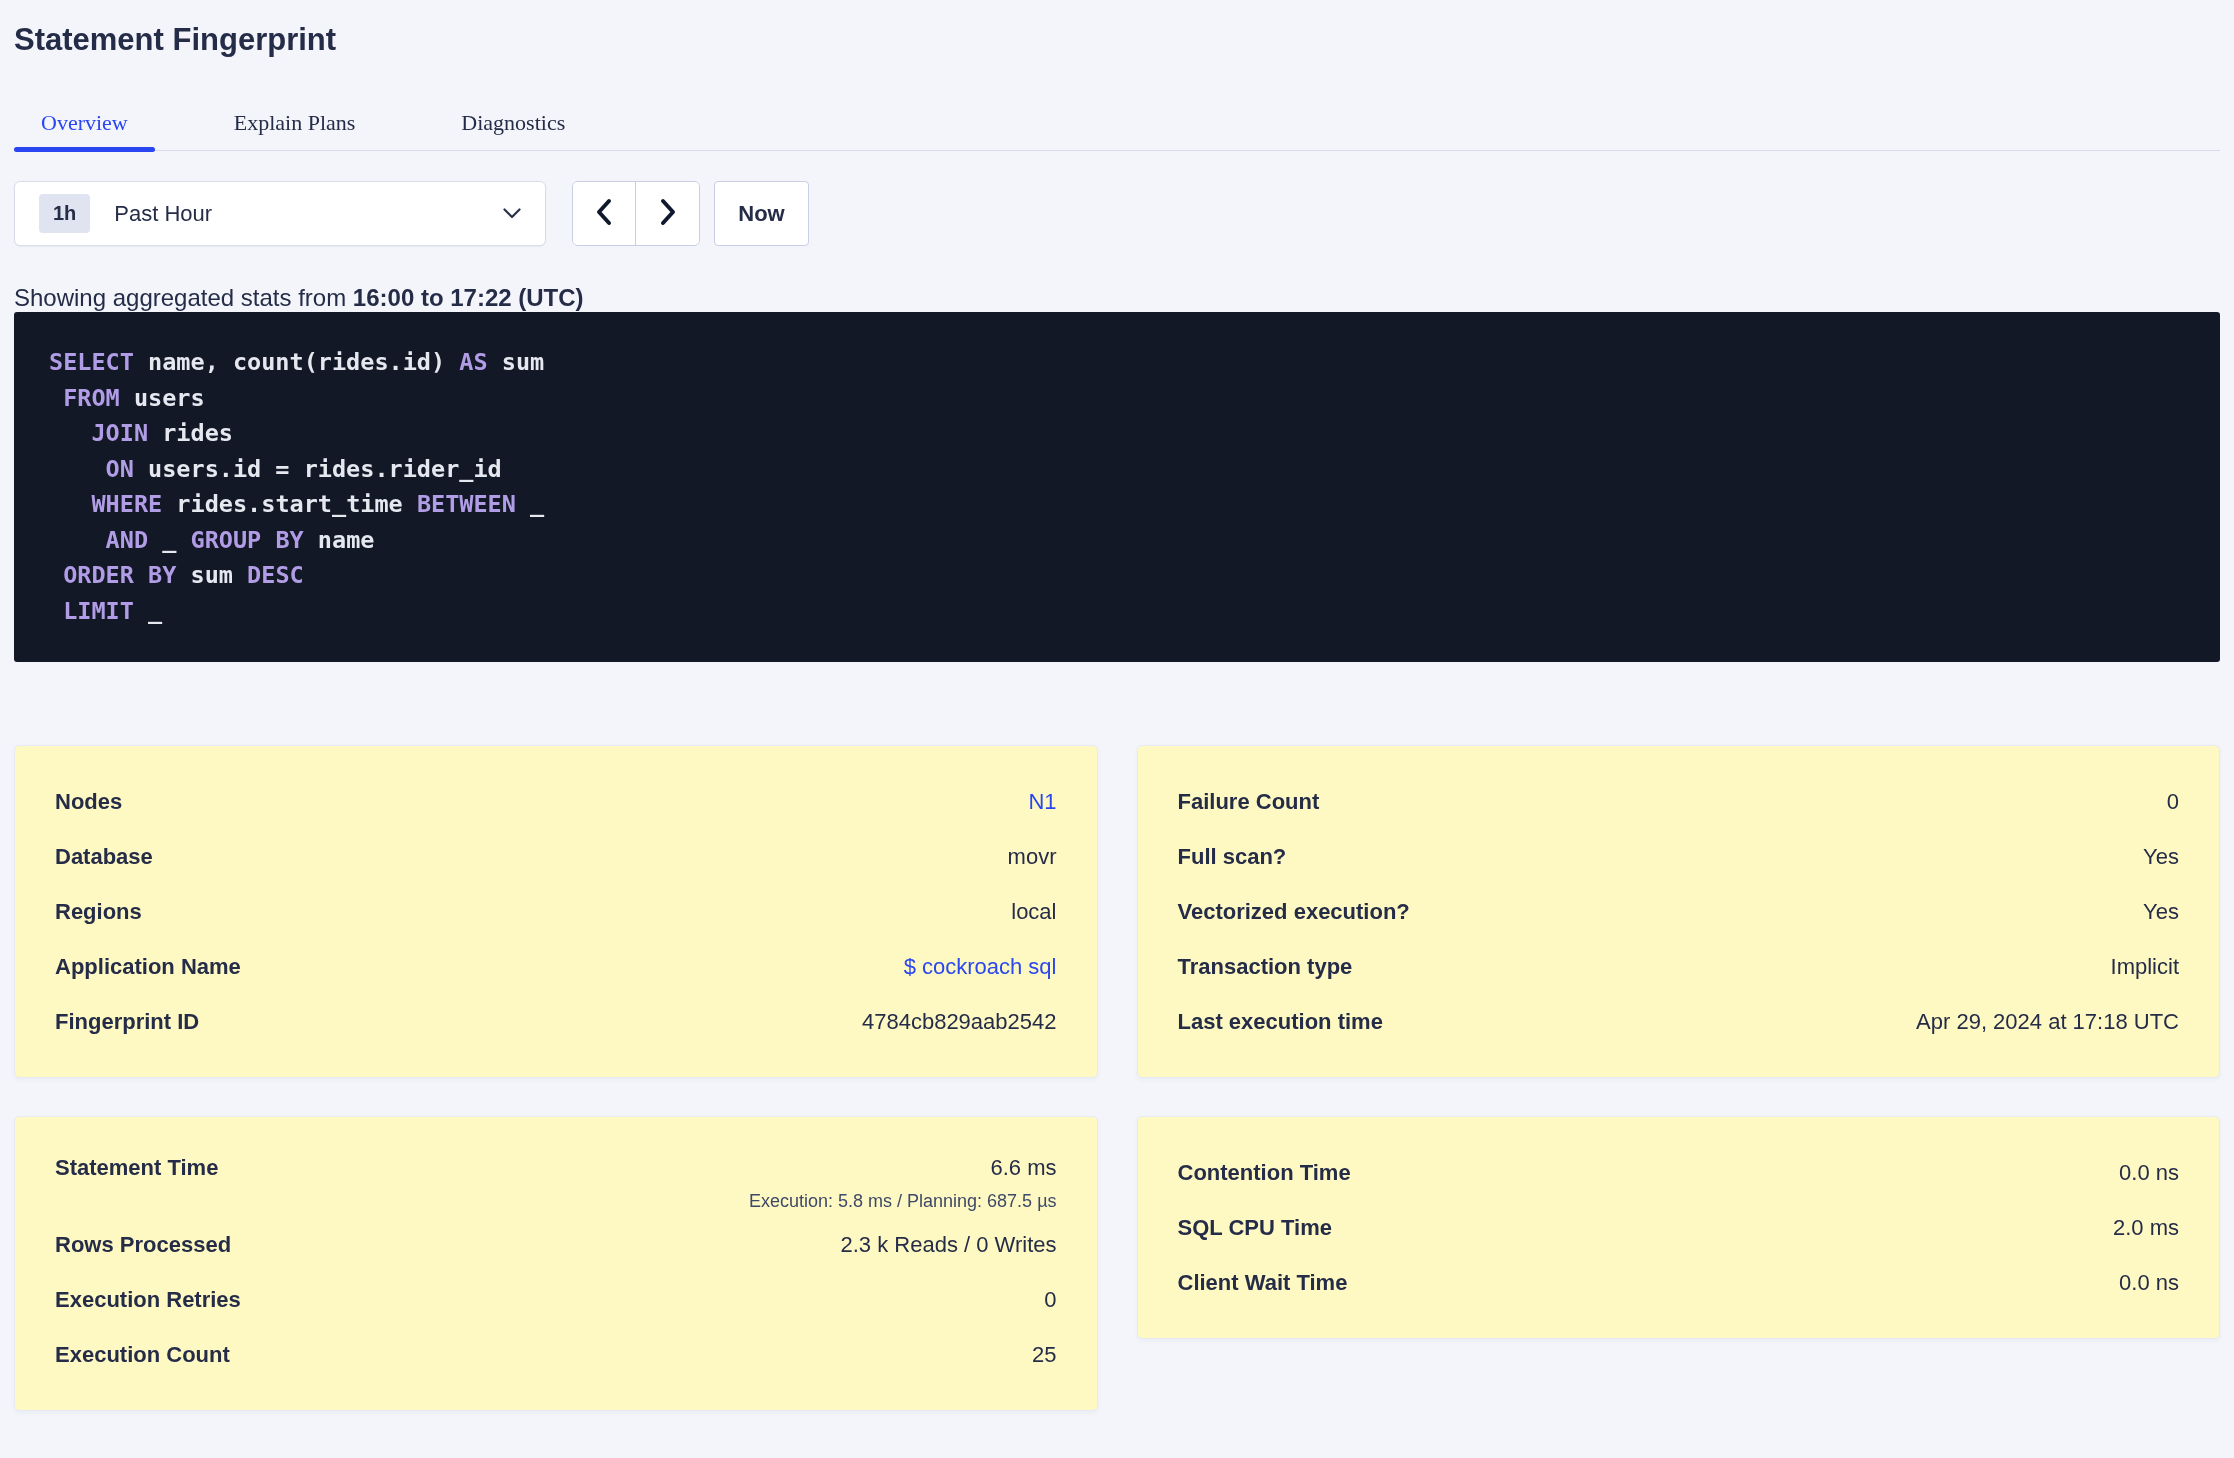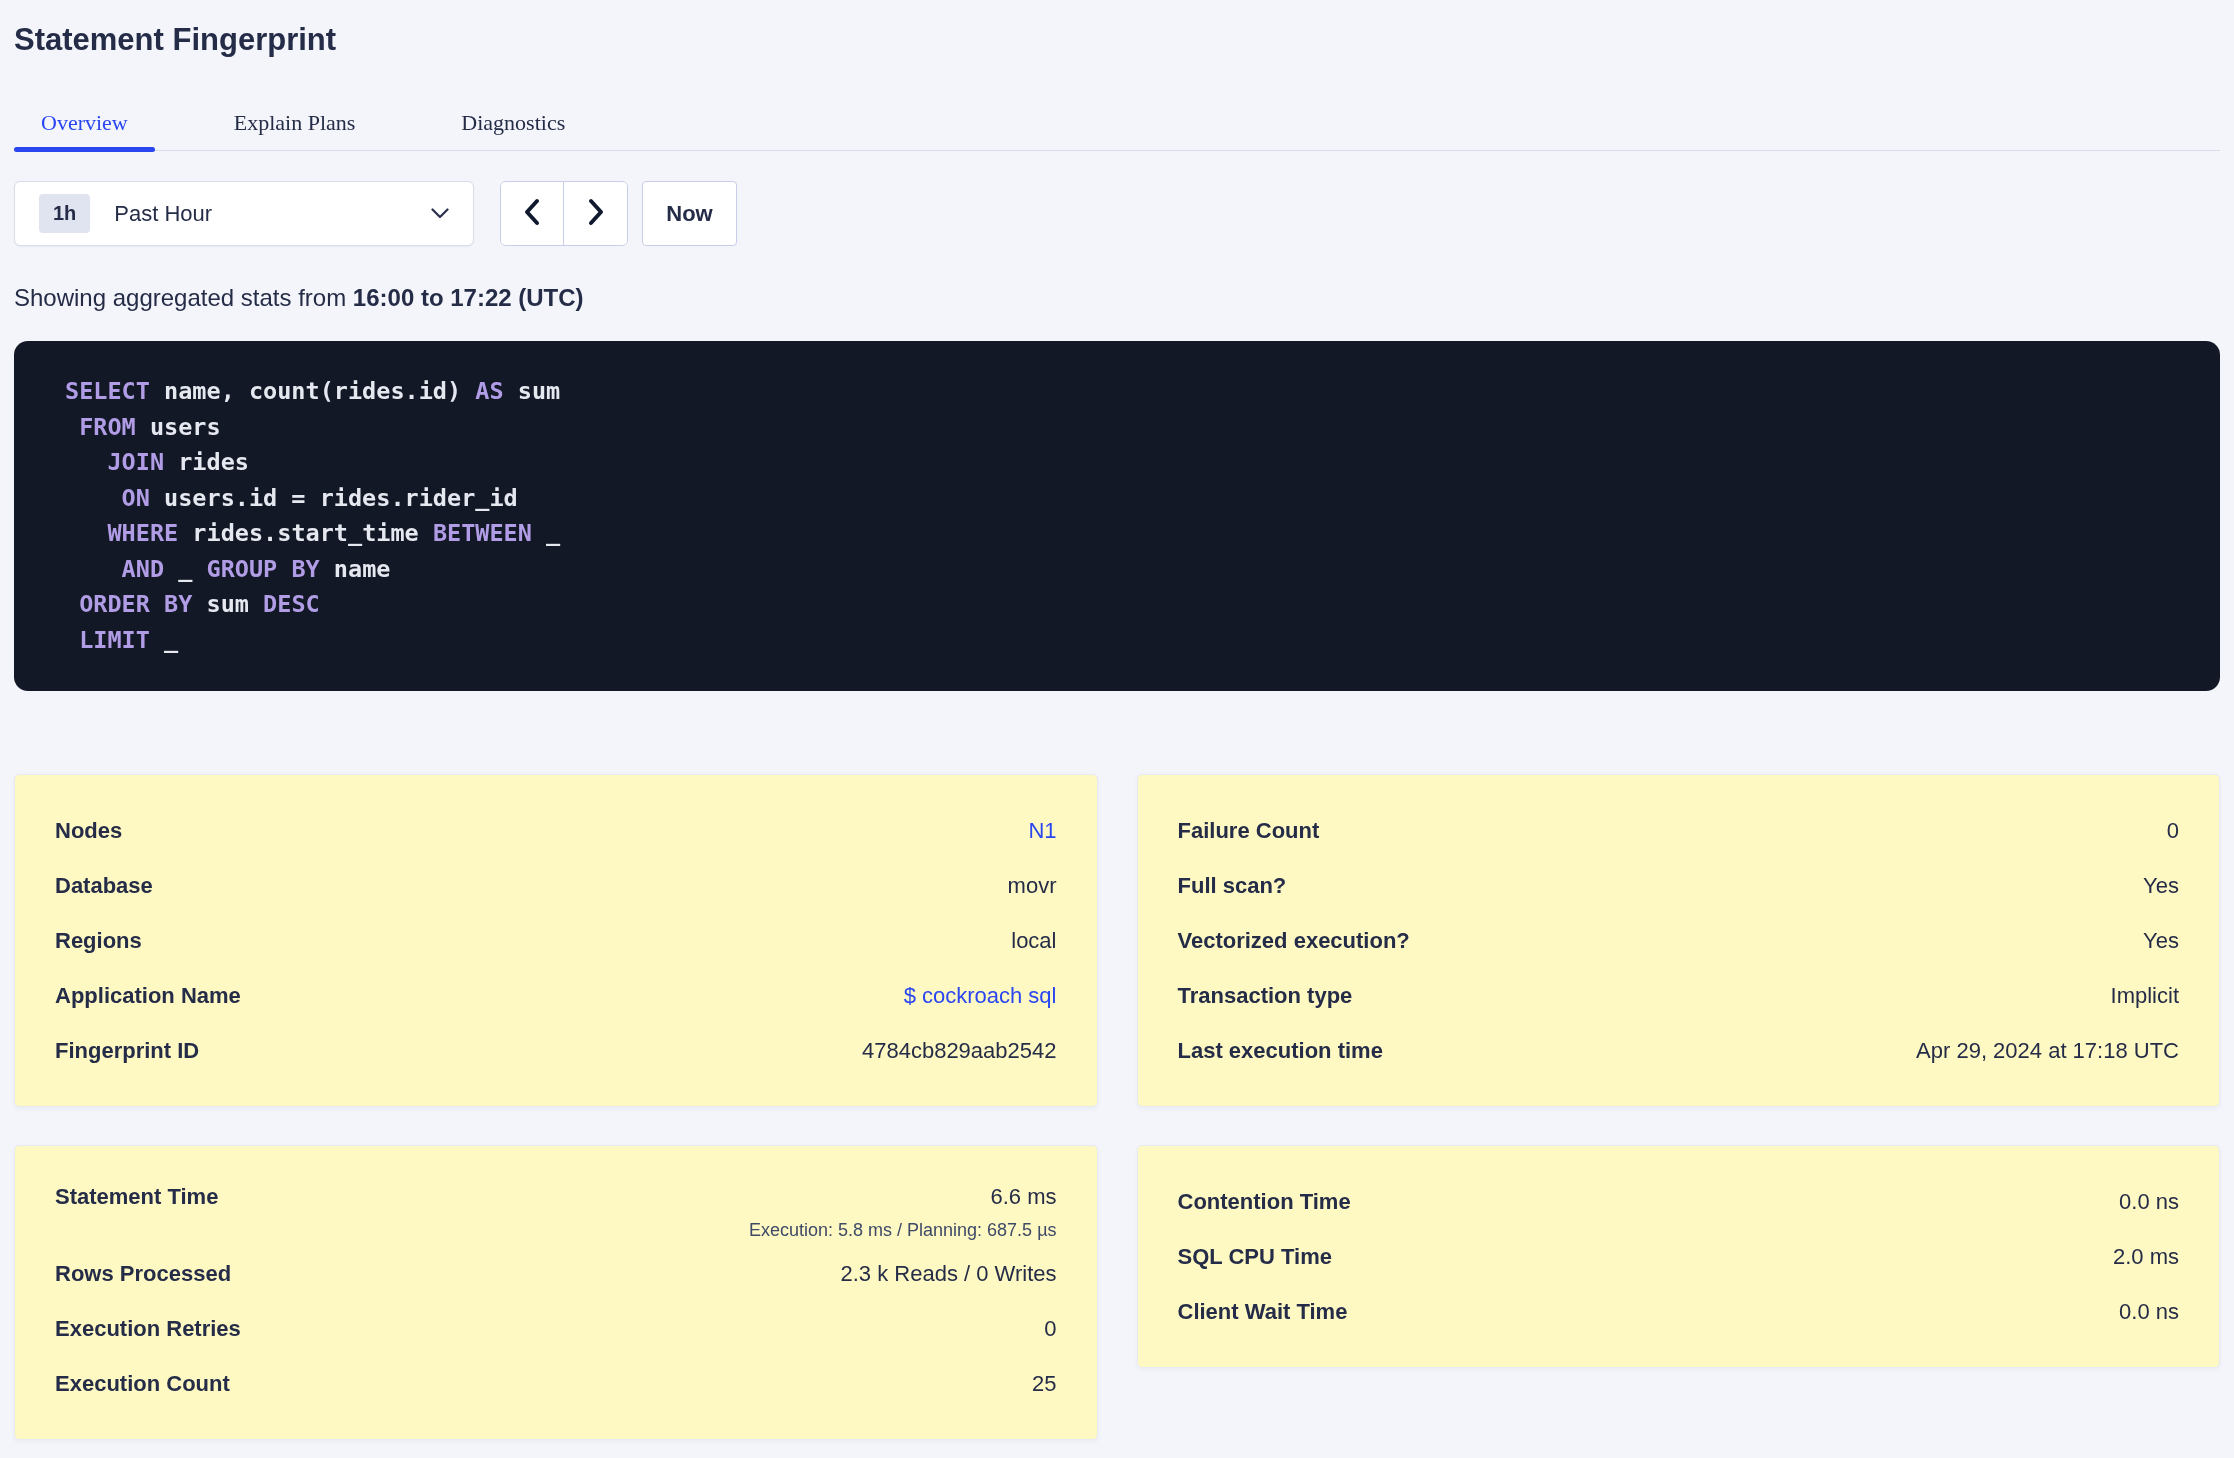--- a/index.html
+++ b/index.html
@@ -23,40 +23,40 @@
   
   .tabs{display:flex;margin-top:37px;border-bottom:1px solid #d9dde9;height:56px;font-family:Liberation Serif, serif;}
   .tab{padding:0 27px;display:flex;align-items:center;font-size:22px;color:var(--ink);
        position:relative;cursor:pointer;}
   .tab + .tab{margin-left:52px;}
   .tab.active{color:var(--accent);}
   .tab.active::after{content:"";position:absolute;left:0;right:0;bottom:-2px;height:5px;
        border-radius:3px;background:var(--accent);}
   
   .controls{margin-top:30px;display:flex;height:65px;}
-  .dropdown{width:460px;background:#fff;border:1px solid #d9dce9;border-radius:6px;
+  .dropdown{width:532px;background:#fff;border:1px solid #d9dce9;border-radius:6px;
        display:flex;align-items:center;padding:12px 24px;
        box-shadow:0 1px 2px rgba(60,70,110,.06);cursor:pointer;margin-right:26px;}
   .interval-badge{background:#e0e4f0;border-radius:4px;font-weight:700;font-size:20px;
        padding:8px 14px;color:var(--ink);}
   .interval-label{font-size:22px;margin-left:24px;}
   .dd-caret{margin-left:auto;display:flex;align-items:center;}
   .arrow-group{display:flex;background:#fff;border:1px solid var(--ctl-border);
        border-radius:6px;overflow:hidden;margin-right:14px;}
   .arrow-btn{width:63px;border:none;background:#fff;display:flex;align-items:center;
        justify-content:center;cursor:pointer;}
   .arrow-btn:first-child{border-right:1px solid var(--ctl-border);}
   .now-btn{width:95px;background:#fff;border:1px solid var(--ctl-border);border-radius:4px;
        font-family:inherit;font-size:22px;font-weight:600;color:var(--ink);cursor:pointer;}
   
   .note{margin-top:38px;font-size:24px;color:var(--ink);}
   .note b{font-weight:700;}
   
-  .sql-box{margin-top:29px;background:var(--sql-bg);border-radius:14px;
-       padding:33px 51px;font-family:"DejaVu Sans Mono","Liberation Mono",monospace;
+  .sql-box{background:var(--sql-bg);border-radius:3px;
+       padding:33px 35px;font-family:"DejaVu Sans Mono","Liberation Mono",monospace;
        font-size:23.5px;font-weight:700;line-height:35.5px;white-space:pre;}
   .sql-box .kw{color:var(--kw);}
   .sql-box .pl{color:var(--sql-plain);}
   
   .cards-row{display:flex;gap:39px;margin-top:83px;}
   .cards-row.row2{margin-top:38px;align-items:flex-start;}
   .card{flex:1;background:#fef9c3;border:1px solid var(--card-border);border-radius:5px;
        box-shadow:0 2px 4px rgba(60,70,110,.05);padding:28px 40px;}
   .crow{display:flex;justify-content:space-between;align-items:center;height:55px;
        font-size:22px;}

